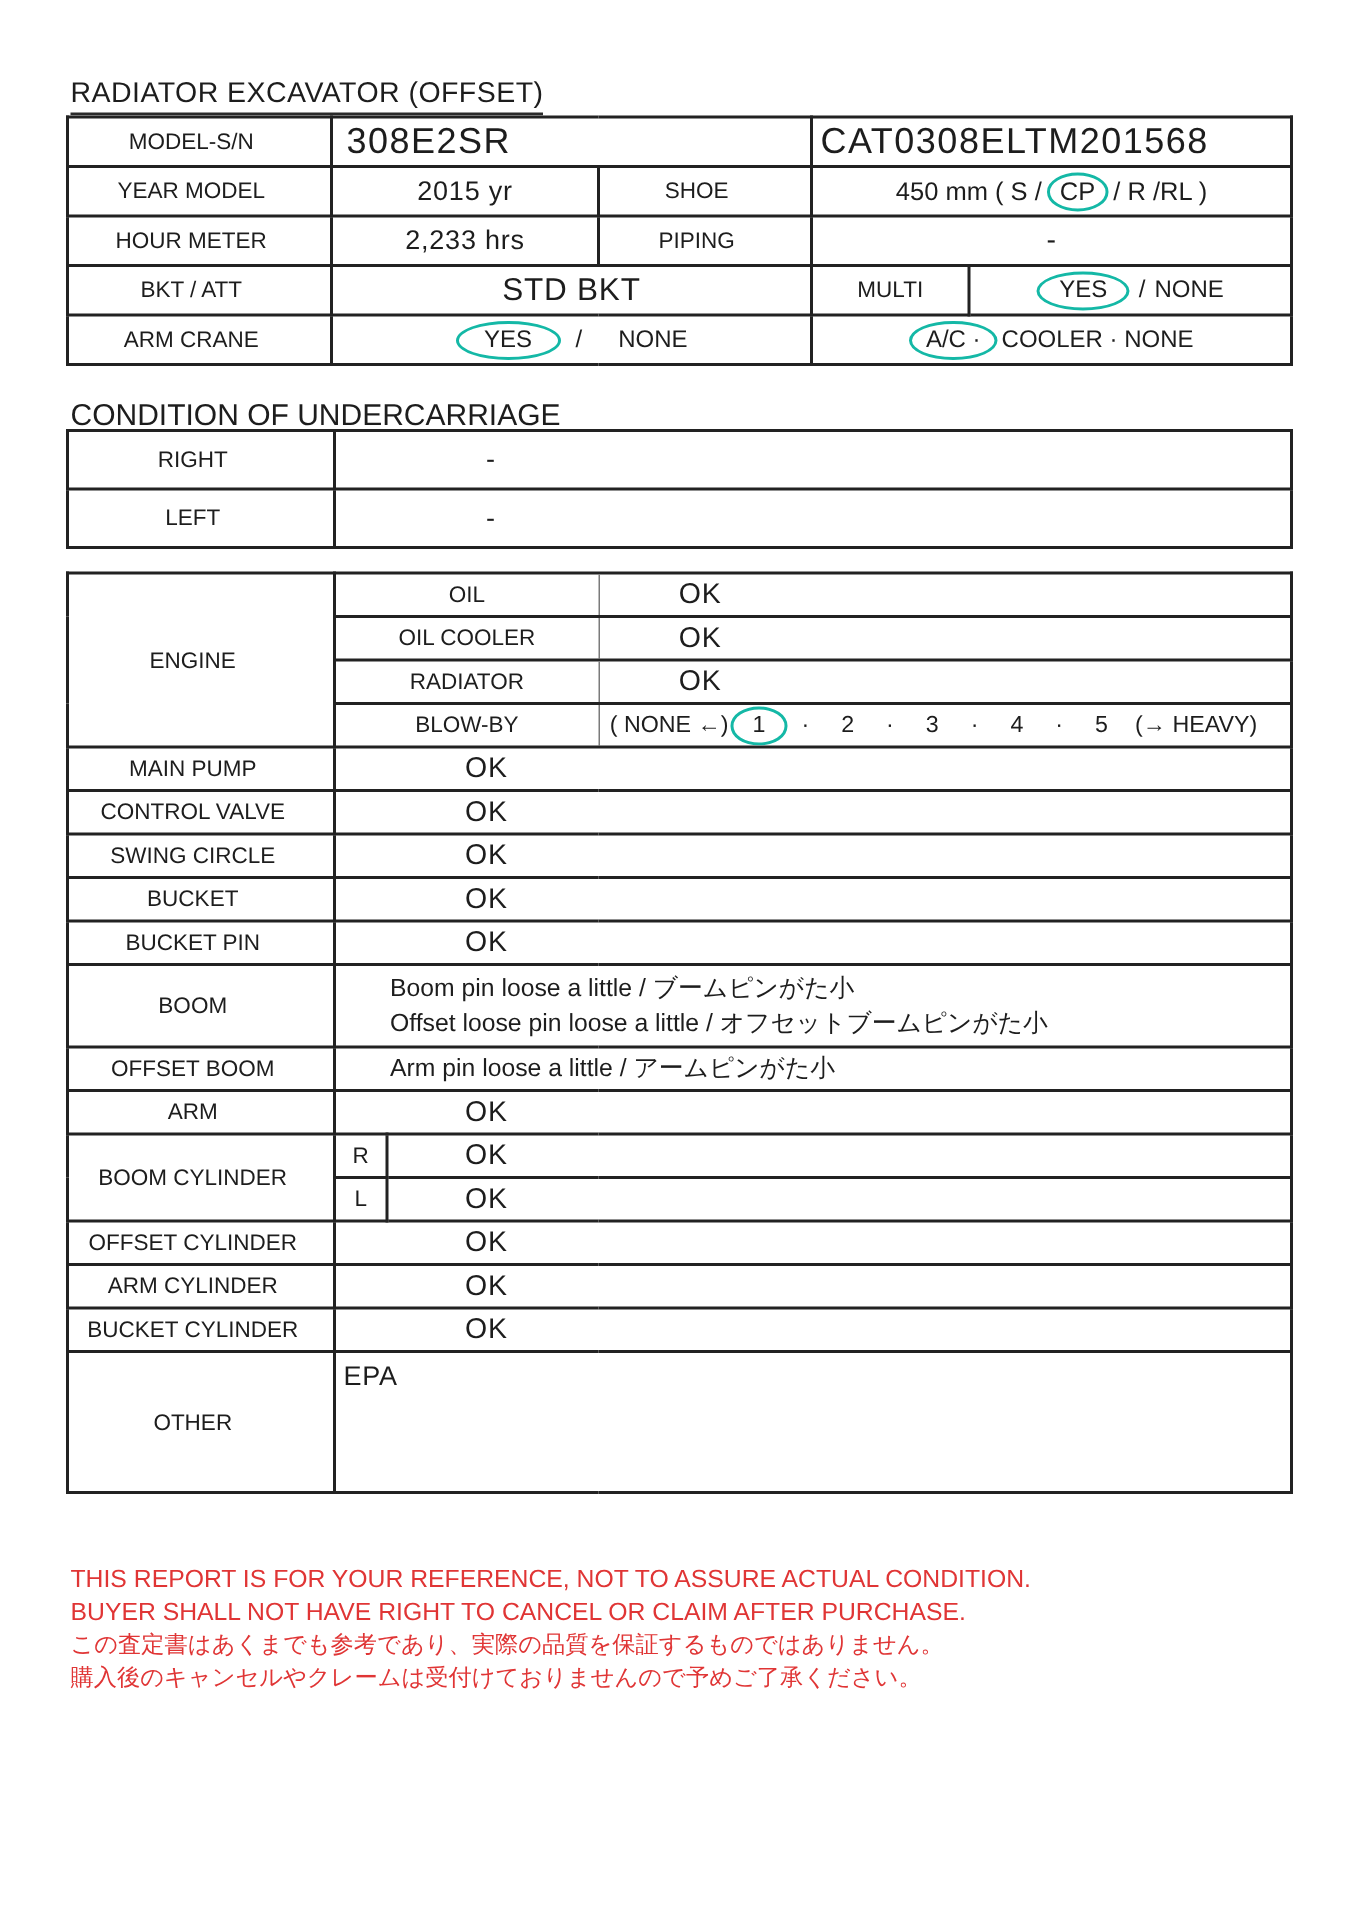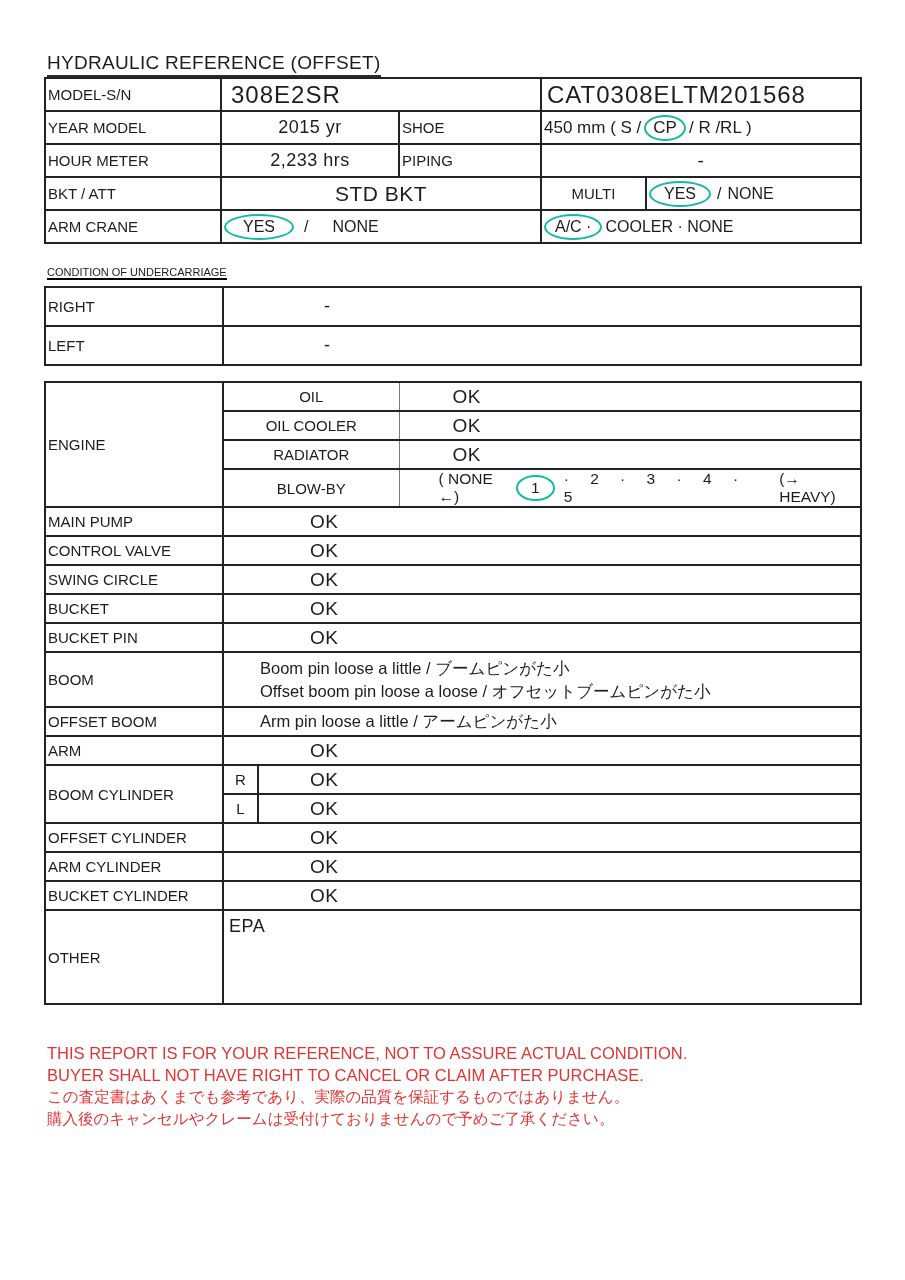--- a/index.html
+++ b/index.html
@@ -10,28 +10,28 @@
     color: #1d1d1d;
   }
   .abs { position: absolute; }
 
   
   .doc-title {
     left: 47px; top: 52px; font-size: 19px; letter-spacing: .3px;
     border-bottom: 2px solid #2b2b2b; padding-bottom: 1px; display: inline-block;
   }
   .section-heading {
-    left: 47px; top: 266px; font-size: 11px;
-    border-bottom: 2px solid #000000; padding-bottom: 0; display: inline-block;
+    left: 47px; top: 266px; font-size: 20px;
+    border-bottom: 2px solid #0369a1; padding-bottom: 0; display: inline-block;
   }
 
   
   table { border-collapse: collapse; table-layout: fixed; background: #fff; }
   td { border: 2px solid #222; padding: 0 2px; vertical-align: middle; overflow: hidden; }
-  .lbl { text-align: left; padding-right: 13px; font-size: 15px; white-space: nowrap; }
+  .lbl { text-align: center; padding-right: 13px; font-size: 15px; white-space: nowrap; }
   .ctr { text-align: center; }
   .val { font-size: 19px; letter-spacing: .5px; white-space: nowrap; }
   .big { font-size: 24px; letter-spacing: 1px; }
   .pad-ok  { padding-left: 86px; }
   .pad-ok2 { padding-left: 51px; }
   .pad-ok3 { padding-left: 53px; }
   .pad-txt { padding-left: 36px; }
   .txt { font-size: 16.5px; line-height: 1.35; white-space: nowrap; }
 
   #header-table { left: 44px; top: 77px; width: 816px; }
@@ -51,36 +51,36 @@
   .top-left { vertical-align: top; padding: 5px 2px 0 5px; }
 
   
   .circ {
     display: inline-block; border: 2px solid #14b8a6; border-radius: 50%;
     padding: 1px 13px; margin: -5px 0; line-height: 20px; white-space: nowrap;
   }
   .circ.narrow { padding: 1px 7px; }
   .circ.num { padding: 1px 13px; }
 
-  .flexrow { display: flex; align-items: center; gap: 8px; }
-  .flexleft { display: flex; align-items: center; justify-content: flex-start; gap: 10px; margin-left: 32px; }
+  .flexrow { display: flex; align-items: center; justify-content: center; gap: 8px; }
+  .flexleft { display: flex; align-items: center; justify-content: flex-start; gap: 10px; }
   .shoe-val { font-size: 17px; gap: 3px; }
   .choice { font-size: 16px; }
   .blowby { font-size: 15.5px; padding-left: 5px; gap: 9px; }
   .blowby .scale { word-spacing: 15px; letter-spacing: 1px; }
 
   
   .disclaimer { left: 47px; top: 999px; color: #e03535; margin-top: 43px; }
   .disclaimer p { margin: 0; line-height: 22px; font-size: 16.5px; white-space: nowrap; }
   .disclaimer p.jp { font-size: 15.5px; }
 </style>
 </head>
 <body>
 
-<div class="abs doc-title">HYDRAULIC REFERENCE (OFFSET)</div>
+<div class="abs doc-title">RADIATOR EXCAVATOR (OFFSET)</div>
 
 <table id="header-table" class="abs">
   <colgroup>
     <col style="width:176px">
       <col style="width:178px">
       <col style="width:142px">
       <col style="width:105px">
       <col style="width:215px">
   </colgroup>
   <tbody>
@@ -209,21 +209,21 @@
   </tr>
   <tr>
     <td class="lbl"><span>BUCKET PIN</span></td>
     <td colspan="3" class="val pad-ok"><span>OK</span></td>
   </tr>
 
   <tr class="tall2">
     <td class="lbl"><span>BOOM</span></td>
     <td colspan="3" class="txt pad-txt">
       <div>Boom pin loose a little / ブームピンがた小</div>
-      <div>Offset boom pin loose a loose / オフセットブームピンがた小</div>
+      <div>Offset loose pin loose a little / オフセットブームピンがた小</div>
     </td>
   </tr>
   <tr>
     <td class="lbl"><span>OFFSET BOOM</span></td>
     <td colspan="3" class="txt pad-txt"><span>Arm pin loose a little / アームピンがた小</span></td>
   </tr>
   <tr>
     <td class="lbl"><span>ARM</span></td>
     <td colspan="3" class="val pad-ok"><span>OK</span></td>
   </tr>

